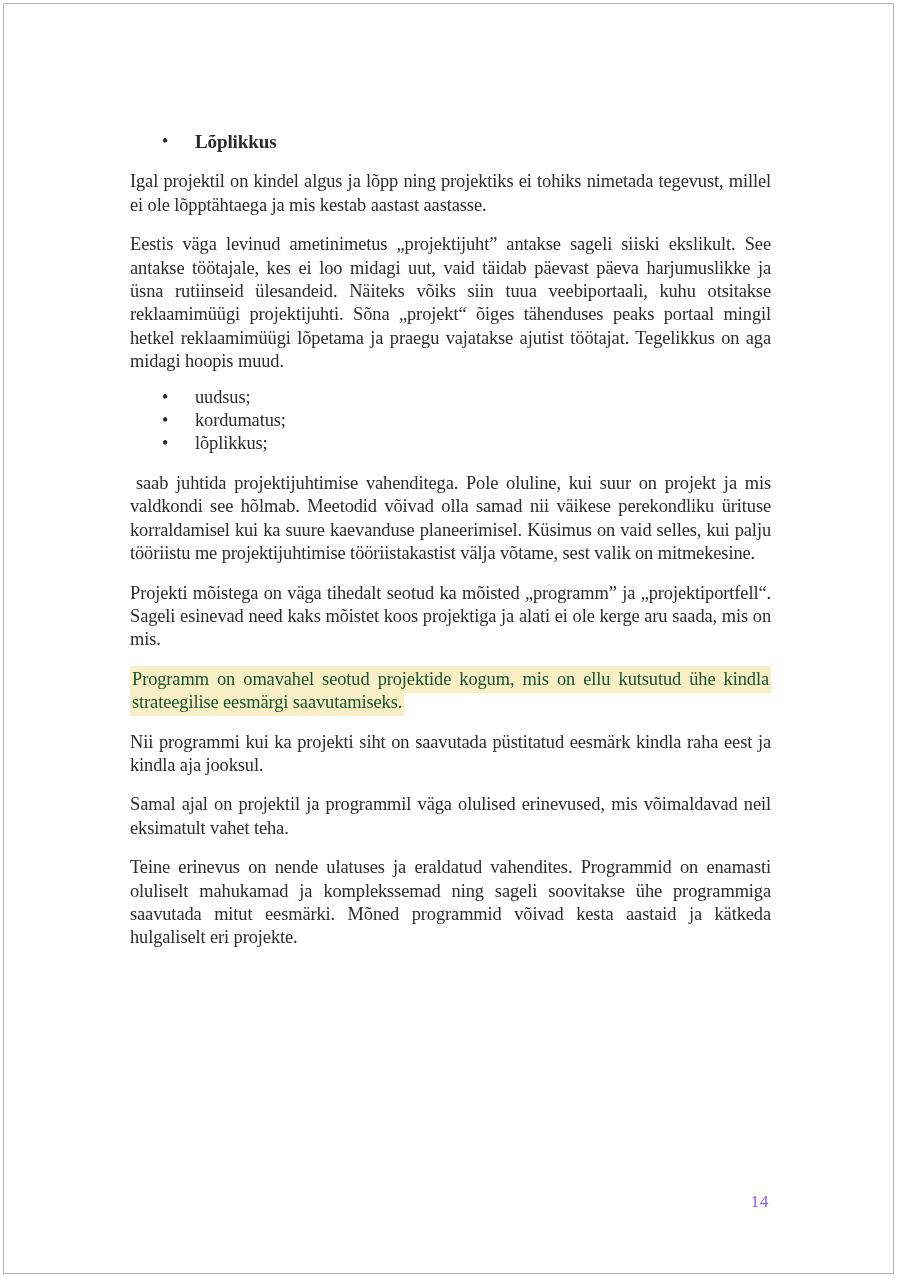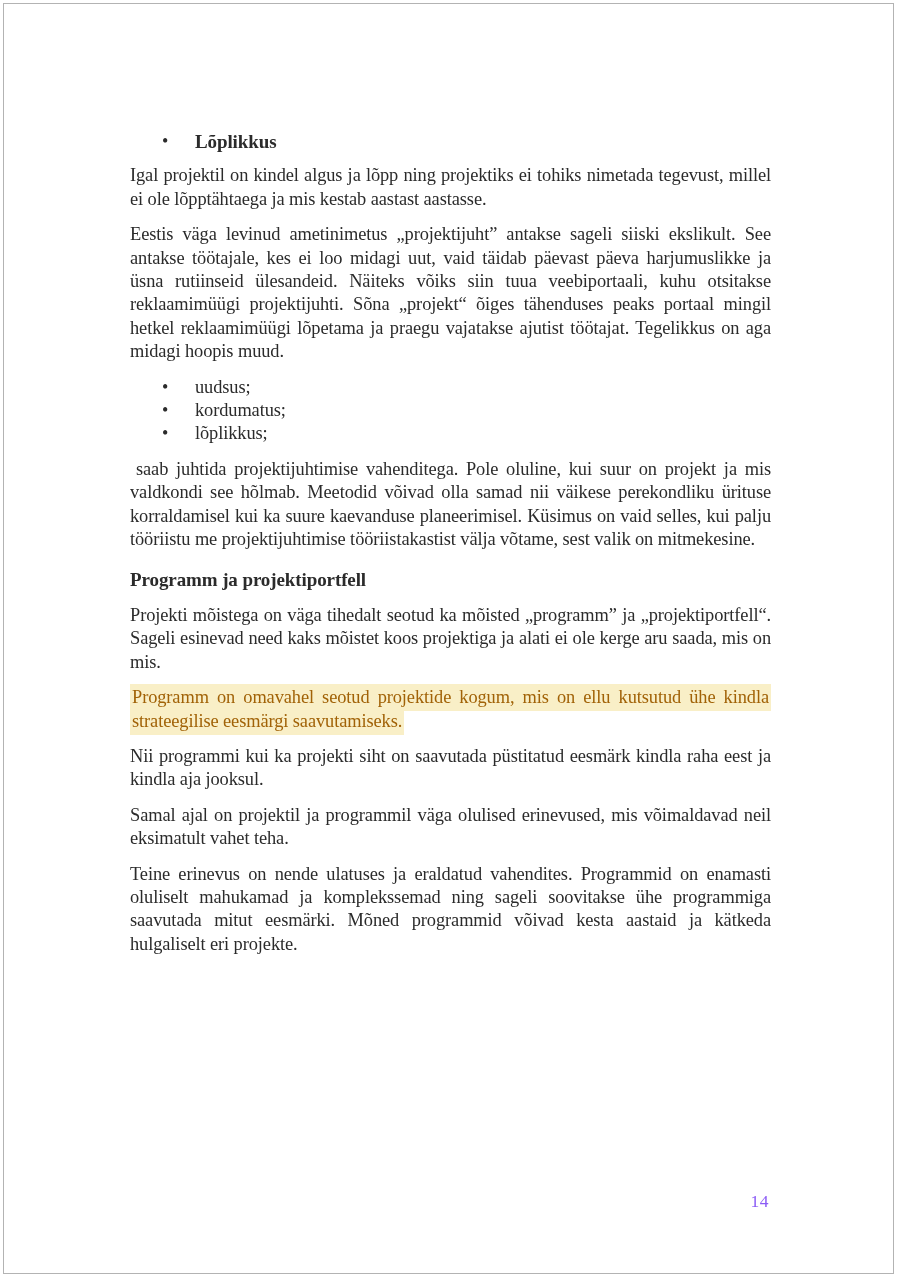--- a/index.html
+++ b/index.html
@@ -20,21 +20,21 @@
   .content {
     position: absolute;
     left: 130px; top: 130px;
     width: 641px;
     color: #2b2b2b;
     font-size: 18.4px;
     line-height: 23.4px;
     text-align: justify;
     letter-spacing: -0.1px;
   }
-  .content p { margin: 2px 0 12px 0; }
+  .content p { margin: 16px 0 12px 0; }
   .li-row {
     position: relative;
     padding-left: 65px;
     text-align: left;
     margin: 0;
   }
   .li-row .bullet {
     position: absolute;
     left: 32px; top: 0;
     font-size: 18px;
@@ -44,21 +44,21 @@
   .mid-list { margin: 0 0 12px 0; }
   .section-heading {
     font-weight: bold;
     font-size: 19px;
     text-align: left;
     margin: 16px 0 13px 0;
   }
   .hl-para { margin: 0 0 13px 0; }
   .hl-para mark {
     background: #f9efc7;
-    color: #a16207;
+    color: #14532d;
     padding: 3px 2px 4px 2px;
     -webkit-box-decoration-break: clone;
     box-decoration-break: clone;
   }
   .indent-first { text-indent: 6px; }
   .page-number {
     position: absolute;
     right: 131px; top: 1191px;
     font-size: 17.5px;
     color: #8b5cf6;
@@ -92,21 +92,20 @@
       <span class="li-text">kordumatus;</span>
     </div>
     <div class="li-row">
       <span class="bullet">•</span>
       <span class="li-text">lõplikkus;</span>
     </div>
   </div>
 
   <p class="indent-first">saab juhtida projektijuhtimise vahenditega. Pole oluline, kui suur on projekt ja mis valdkondi see hõlmab. Meetodid võivad olla samad nii väikese perekondliku ürituse korraldamisel kui ka suure kaevanduse planeerimisel. Küsimus on vaid selles, kui palju tööriistu me projektijuhtimise tööriistakastist välja võtame, sest valik on mitmekesine.</p>
 
-  <h2 class="section-heading">Programm ja projektiportfell</h2>
 
   <p>Projekti mõistega on väga tihedalt seotud ka mõisted „programm” ja „projektiportfell“. Sageli esinevad need kaks mõistet koos projektiga ja alati ei ole kerge aru saada, mis on mis.</p>
 
   <p class="hl-para"><mark>Programm on omavahel seotud projektide kogum, mis on ellu kutsutud ühe kindla strateegilise eesmärgi saavutamiseks.</mark></p>
 
   <p>Nii programmi kui ka projekti siht on saavutada püstitatud eesmärk kindla raha eest ja kindla aja jooksul.</p>
 
   <p>Samal ajal on projektil ja programmil väga olulised erinevused, mis võimaldavad neil eksimatult vahet teha.</p>
 
 

